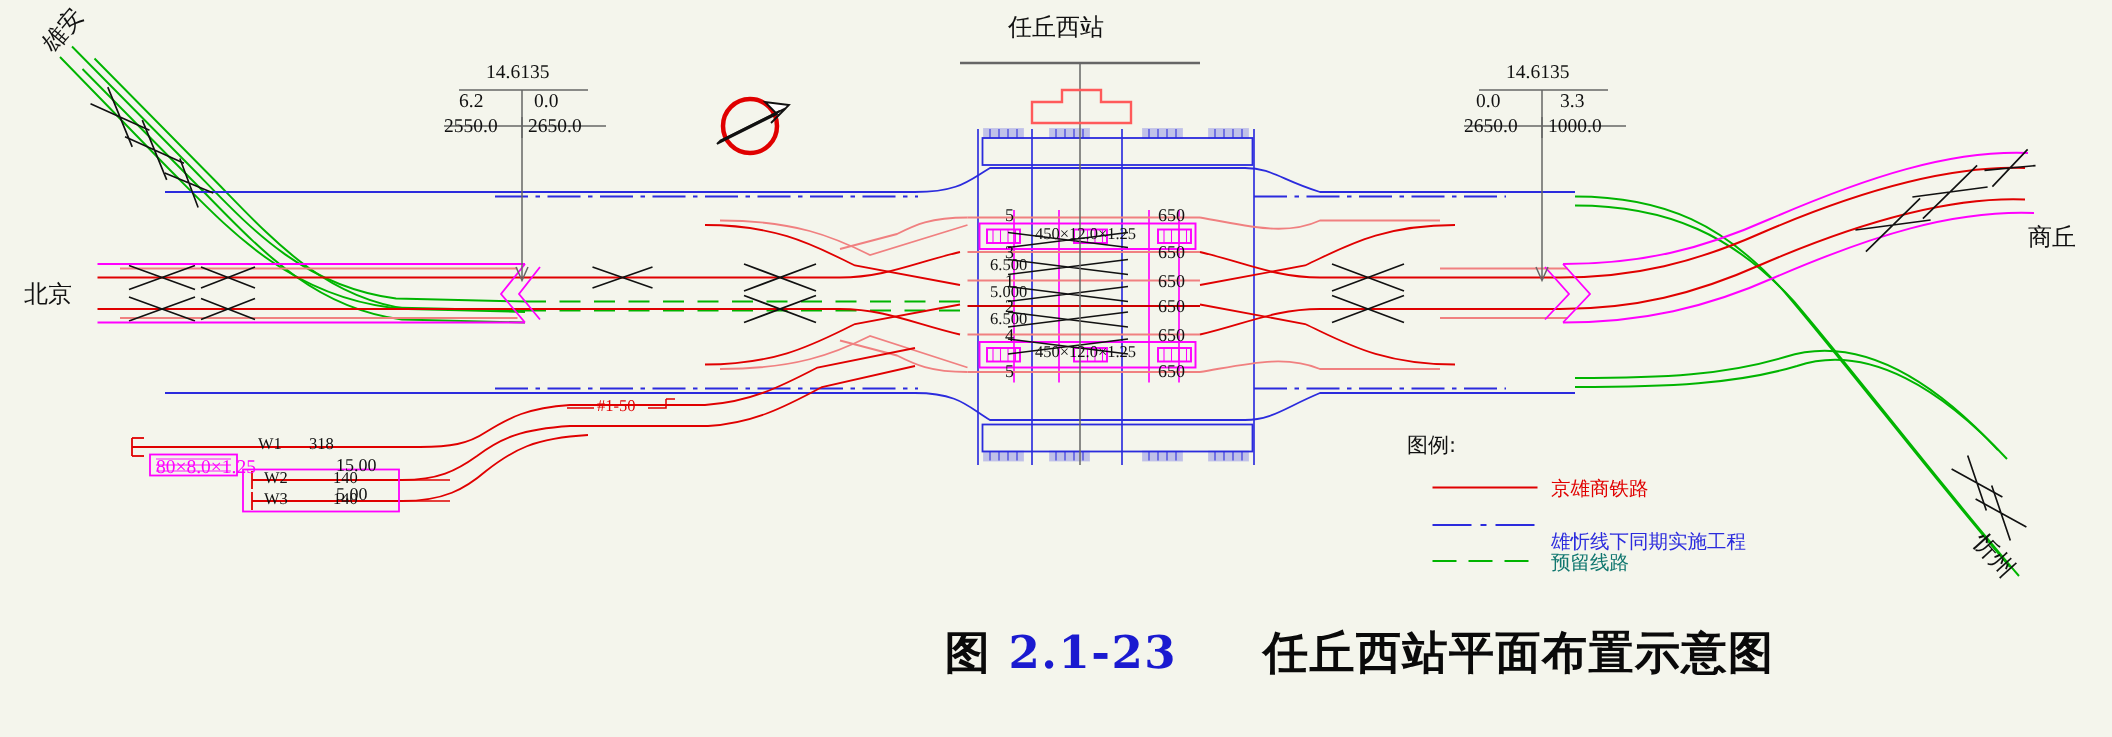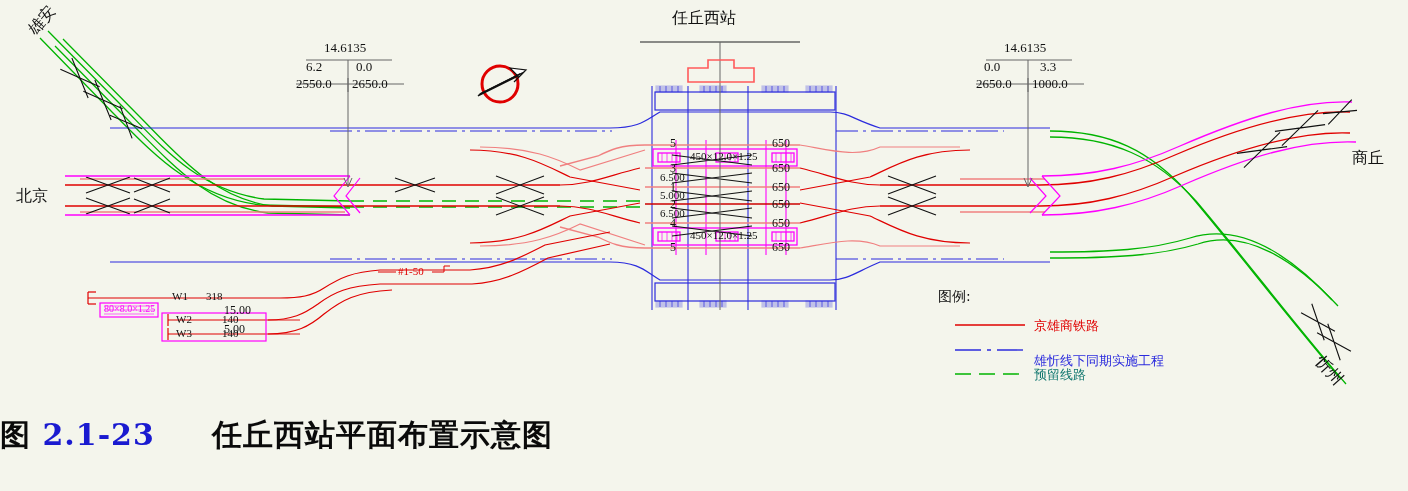--- a/index.html
+++ b/index.html
@@ -9,33 +9,33 @@
     font-family:"Liberation Sans", sans-serif;
     overflow:hidden;
     position:relative;
   }
   #stage{position:absolute;left:0;top:0;width:1408px;height:491px;}
   svg.layer{position:absolute;left:0;top:0;width:1408px;height:491px;overflow:visible;}
   .txt{position:absolute;white-space:nowrap;color:#111;font-family:"Liberation Sans",sans-serif;}
   .cjk{font-family:"DejaVu Sans","Liberation Sans",sans-serif;}
   .num{font-family:"Liberation Serif",serif;}
   .caption{
-    position:absolute;left:0;top:415px;width:1183px;text-align:left;
+    position:absolute;left:0;top:415px;width:1183px;text-align:right;
     font-family:"DejaVu Serif","Liberation Serif",serif;
     font-weight:bold;font-size:30px;color:#0a0a0a;letter-spacing:1px;
   }
   .cap-num{color:#1a1ad0;}
   .legend-title{font-size:14px;}
   .legend-label{font-size:13px;}
   .lg-red{color:#e00000;}
   .lg-blue{color:#2b2bdd;}
   .lg-green{color:#0f766e;}
   .rot-a{transform:rotate(-50deg);transform-origin:left top;}
   .rot-b{transform:rotate(48deg);transform-origin:left top;}
-  .tiny{font-size:10px;}
+  .tiny{font-size:13px;}
   .s11{font-size:11px;}
   .s12{font-size:12px;}
   .s13{font-size:13px;}
   .s16{font-size:16px;}
   .s20{font-size:16px;}
   .mag{color:#ff00ff;}
   .red{color:#e00000;}
 </style>
 </head>
 <body>

